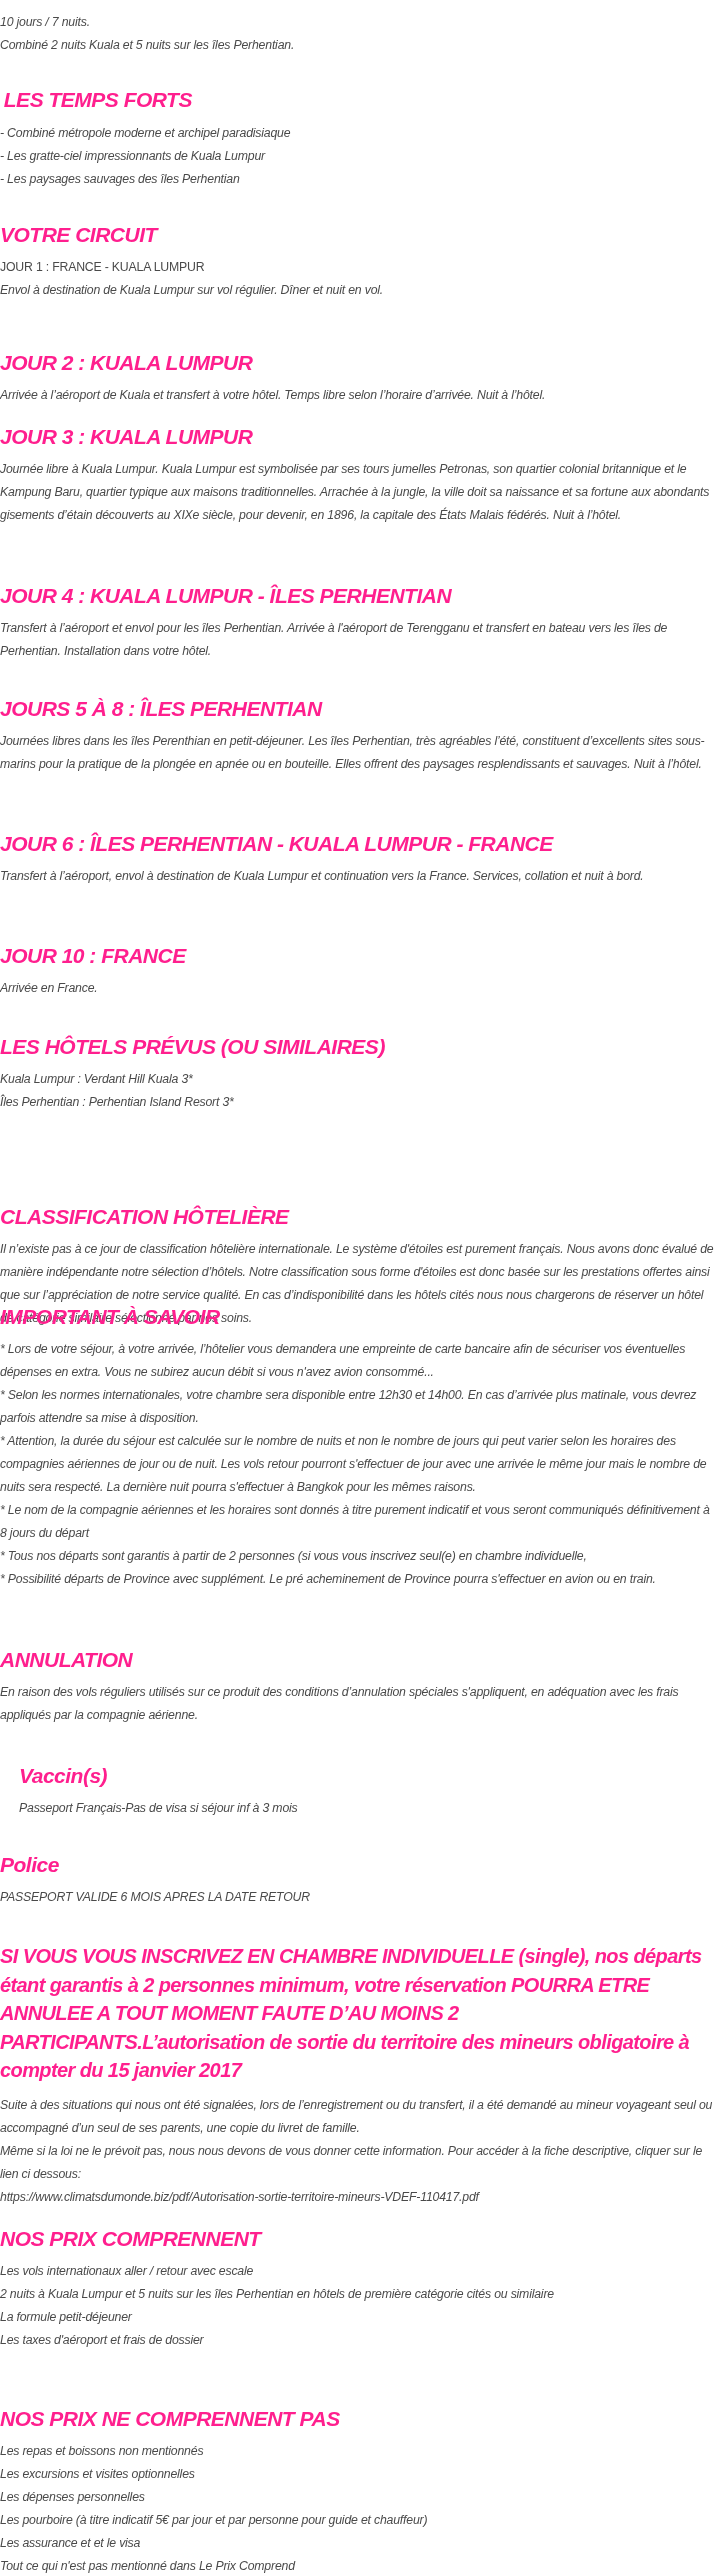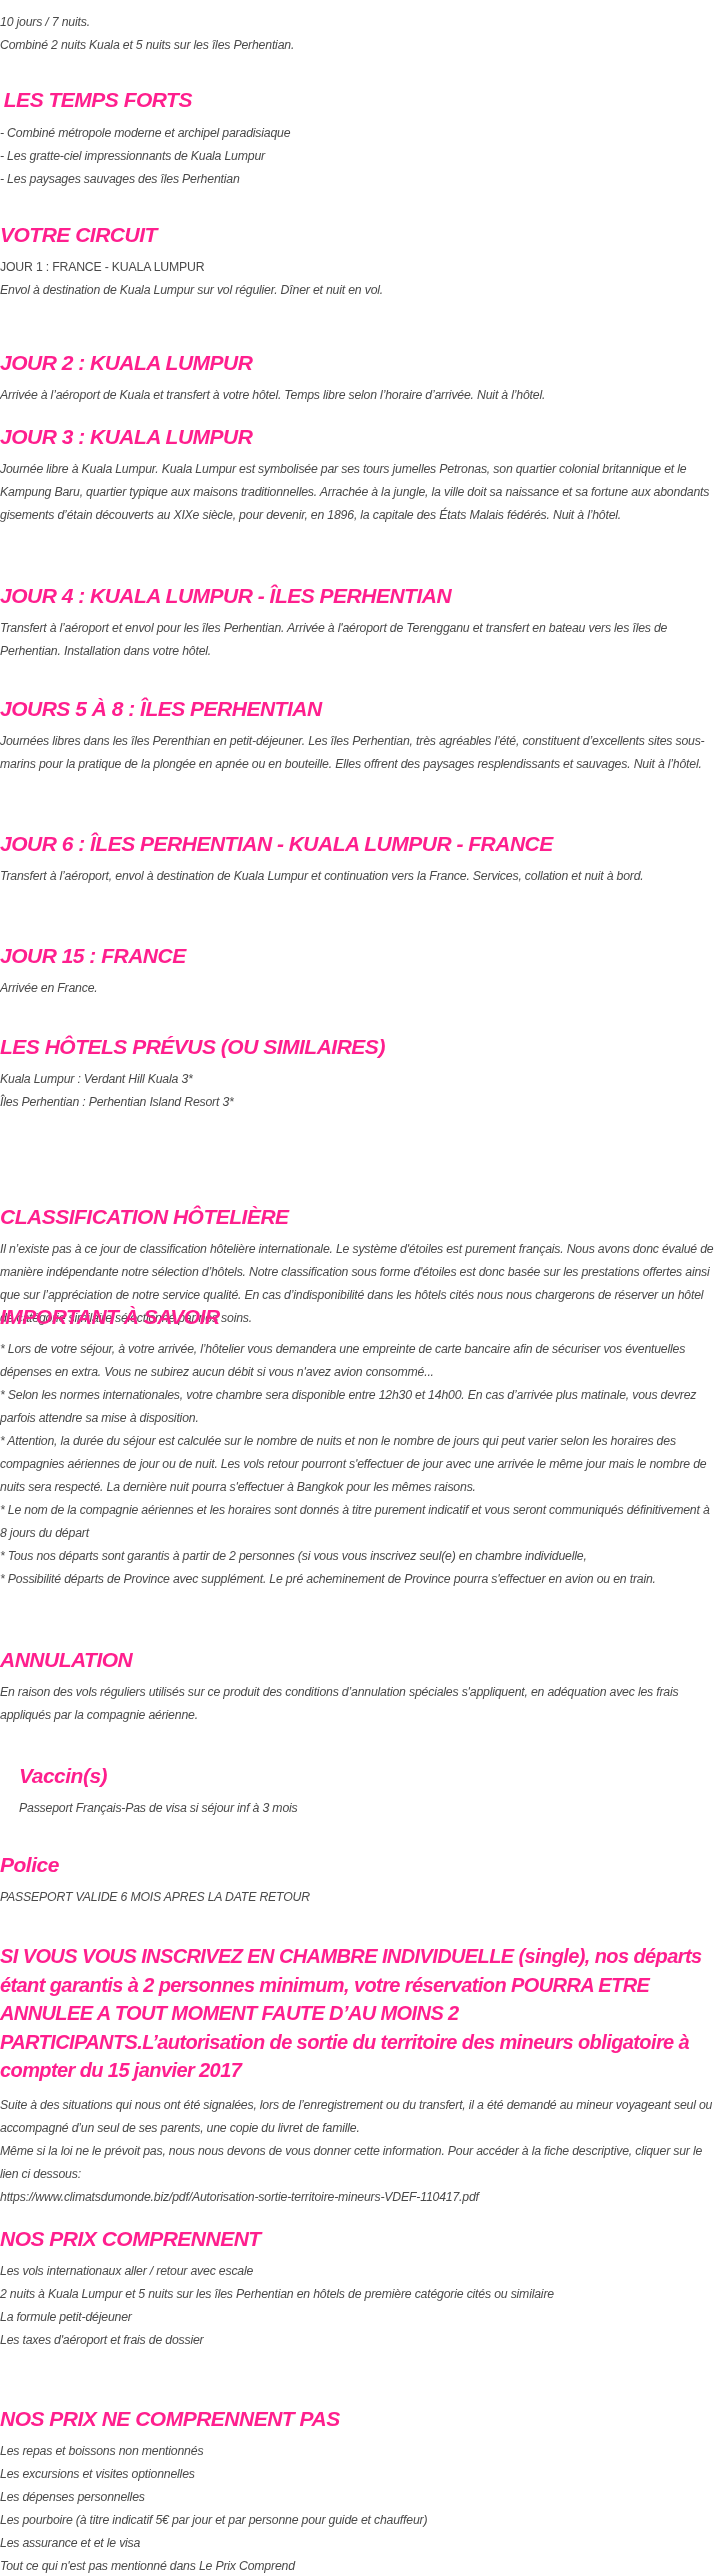--- a/index.html
+++ b/index.html
@@ -82,21 +82,21 @@
     <p class="p">Journées libres dans les îles Perenthian en petit-déjeuner. Les îles Perhentian, très agréables l’été, constituent d’excellents sites sous-marins pour la pratique de la plongée en apnée ou en bouteille. Elles offrent des paysages resplendissants et sauvages. Nuit à l’hôtel.</p>
   </section>
 
   <section class="sec" style="top:831px;">
     <h2 class="bold">JOUR 6 : ÎLES PERHENTIAN - KUALA LUMPUR - FRANCE</h2>
     <div style="height:8.5px"></div>
     <p class="p">Transfert à l’aéroport, envol à destination de Kuala Lumpur et continuation vers la France. Services, collation et nuit à bord.</p>
   </section>
 
   <section class="sec" style="top:943px;">
-    <h2 class="bold">JOUR 15 : FRANCE</h2>
+    <h2 class="bold">JOUR 10 : FRANCE</h2>
     <div style="height:8.5px"></div>
     <p class="p">Arrivée en France.</p>
   </section>
 
   <section class="sec" style="top:1034px;">
     <h2 class="bold">LES HÔTELS PRÉVUS (OU SIMILAIRES)</h2>
     <div style="height:8.5px"></div>
     <p class="p">Kuala Lumpur : Verdant Hill Kuala 3*</p>
     <p class="p">Îles Perhentian : Perhentian Island Resort 3*</p>
   </section>

